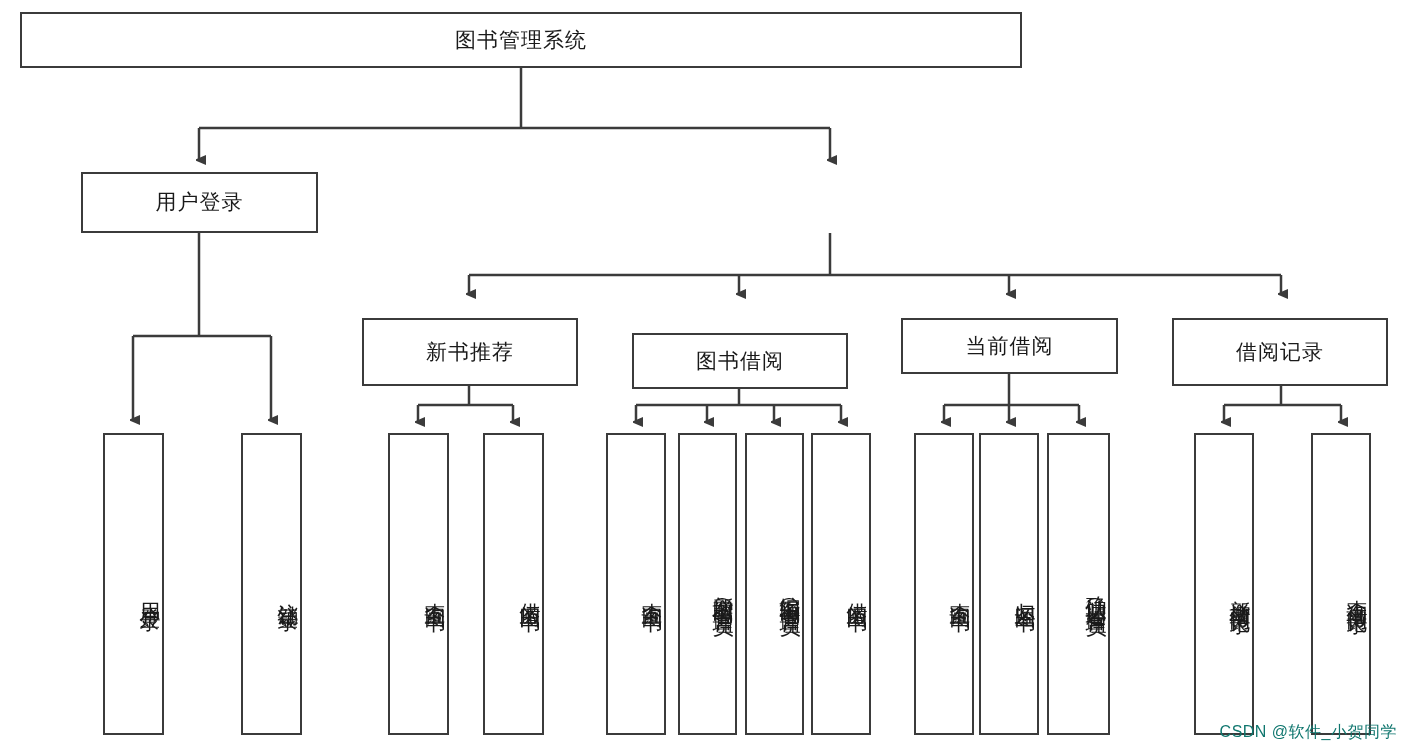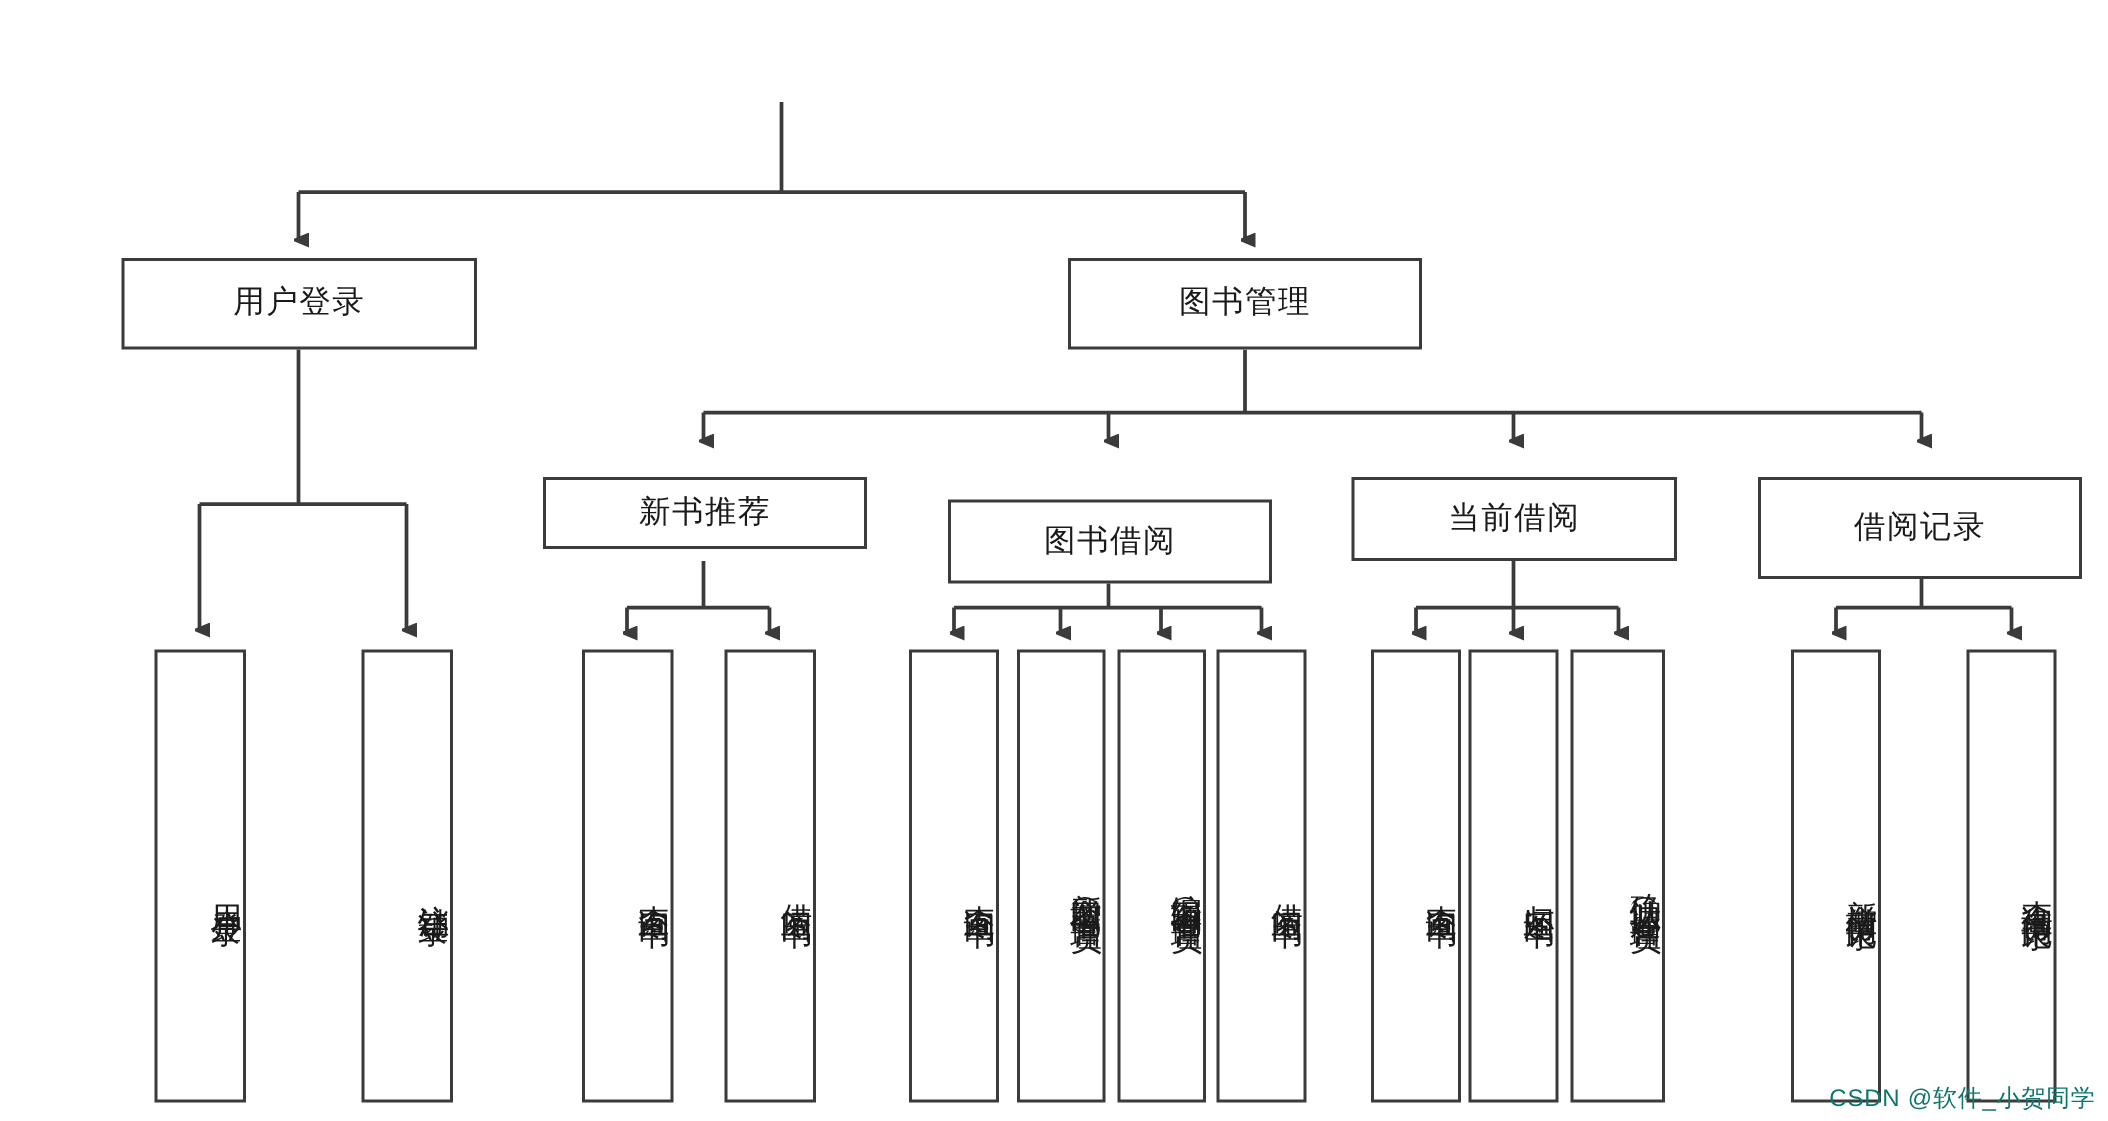--- a/index.html
+++ b/index.html
@@ -114,29 +114,29 @@
       <path d="M1009,405 L1009,422" marker-end="url(#arrow)"></path>
       <path d="M1079,405 L1079,422" marker-end="url(#arrow)"></path>
 
       <path d="M1281,374 L1281,405"></path>
       <path d="M1224,405 L1341,405"></path>
       <path d="M1224,405 L1224,422" marker-end="url(#arrow)"></path>
       <path d="M1341,405 L1341,422" marker-end="url(#arrow)"></path>
     </g>
   </svg>
 
+  <div class="node horiz" style="left:20px; top:12px; width:1002px; height:56px;">
+    <span class="lbl">图书管理系统</span>
+  </div>
 
   <div class="node horiz" style="left:81px; top:172px; width:237px; height:61px;">
     <span class="lbl">用户登录</span>
   </div>
-  <div class="node horiz" style="left:712px; top:172px; width:236px; height:61px;">
-    <span class="lbl">图书管理</span>
-  </div>
 
-  <div class="node horiz" style="left:362px; top:318px; width:216px; height:48px;">
+  <div class="node horiz" style="left:362px; top:318px; width:216px; height:68px;">
     <span class="lbl">新书推荐</span>
   </div>
   <div class="node horiz" style="left:632px; top:333px; width:216px; height:56px;">
     <span class="lbl">图书借阅</span>
   </div>
   <div class="node horiz" style="left:901px; top:318px; width:217px; height:56px;justify-content:center;">
     <span class="lbl">当前借阅</span>
   </div>
   <div class="node horiz" style="left:1172px; top:318px; width:216px; height:68px;">
     <span class="lbl">借阅记录</span>

